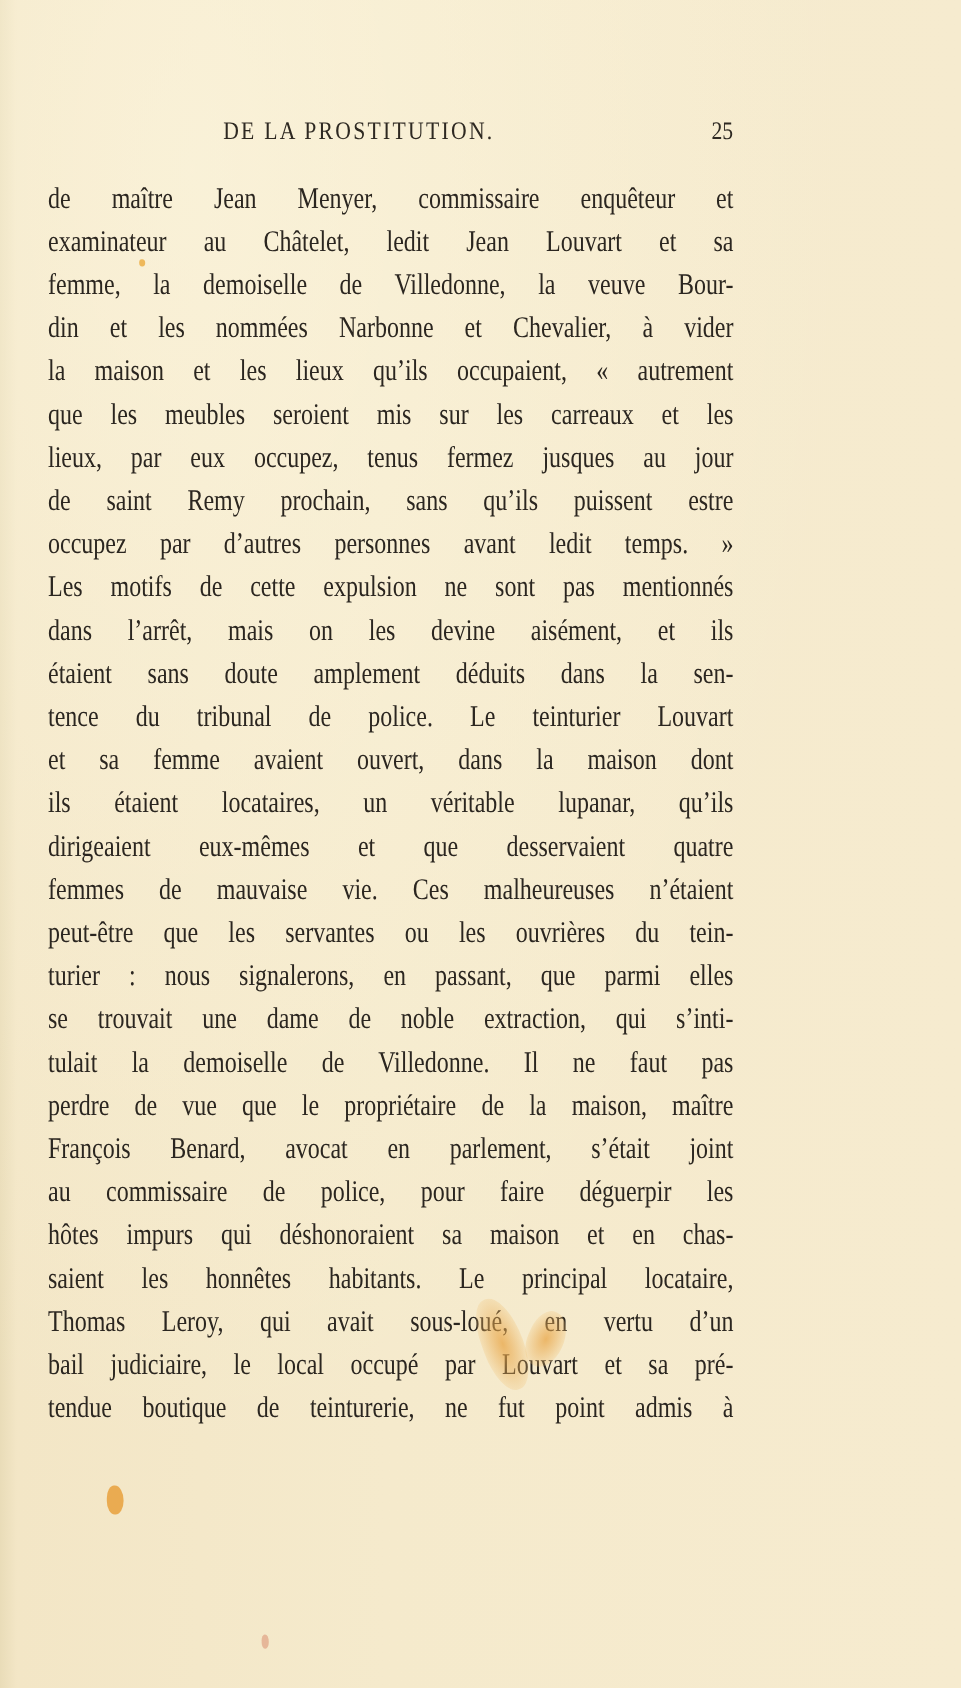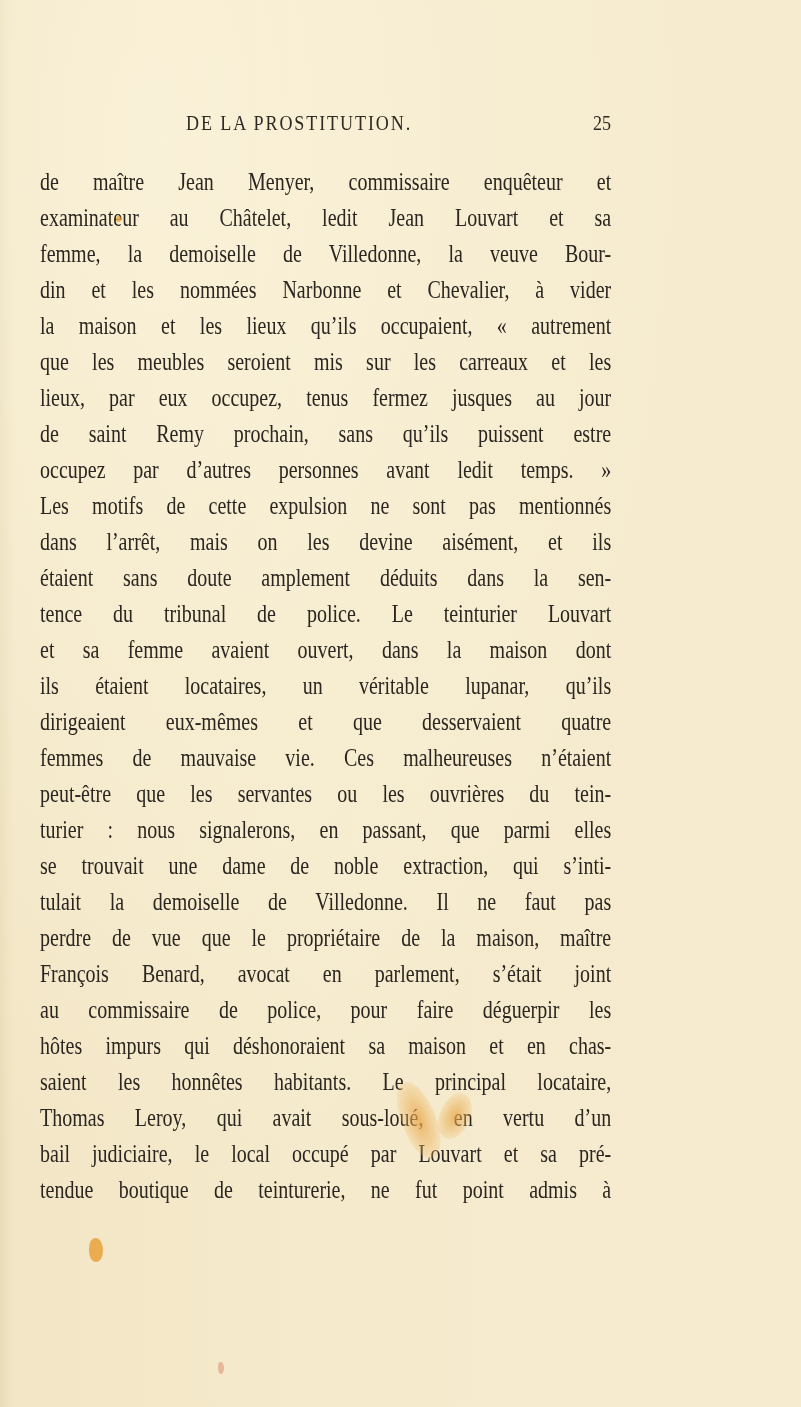--- a/index.html
+++ b/index.html
@@ -8,33 +8,33 @@
     background: #f4e8c9;
     background-image:
       radial-gradient(ellipse at 20% 10%, rgba(255,250,230,0.5), rgba(0,0,0,0) 60%),
       linear-gradient(90deg, #e9dcb8 0px, #f3e6c6 14px, #f5eacc 40%, #f6ebcf 100%);
     position: relative;
     font-family: "Liberation Serif", "DejaVu Serif", serif;
     color: #2b2620;
   }
   .page { position: absolute; left: 0; top: 0; width: 801px; height: 1407px; }
   .running-head {
-    position: absolute; top: 111px; left: 40px; width: 571px; height: 30px; text-decoration: underline;
+    position: absolute; top: 97px; left: 40px; width: 571px; height: 30px; text-decoration: underline;
   }
   .running-title {
     position: absolute; left: 146px; top: 0;
     font-size: 21px; letter-spacing: 2.2px; transform: scaleX(0.86); transform-origin: left top;
     color: #2e2922;
   }
   .page-number {
     position: absolute; right: 0; top: 0; font-size: 21px; transform: scaleX(0.86); transform-origin: right top;
     color: #2e2922;
   }
   .body-text {
-    position: absolute; top: 164px; left: 40px; width: 571px;
+    position: absolute; top: 148px; left: 40px; width: 571px;
   }
   .line {
     display: block; height: 36px; line-height: 36px;
     font-size: 25px; white-space: nowrap;
     text-align: justify; text-align-last: justify;
     transform: scaleX(0.8); transform-origin: left center; width: 714px;
     color: #2b2620;
   }
   .line.last { text-align-last: justify; }
   .stain {

